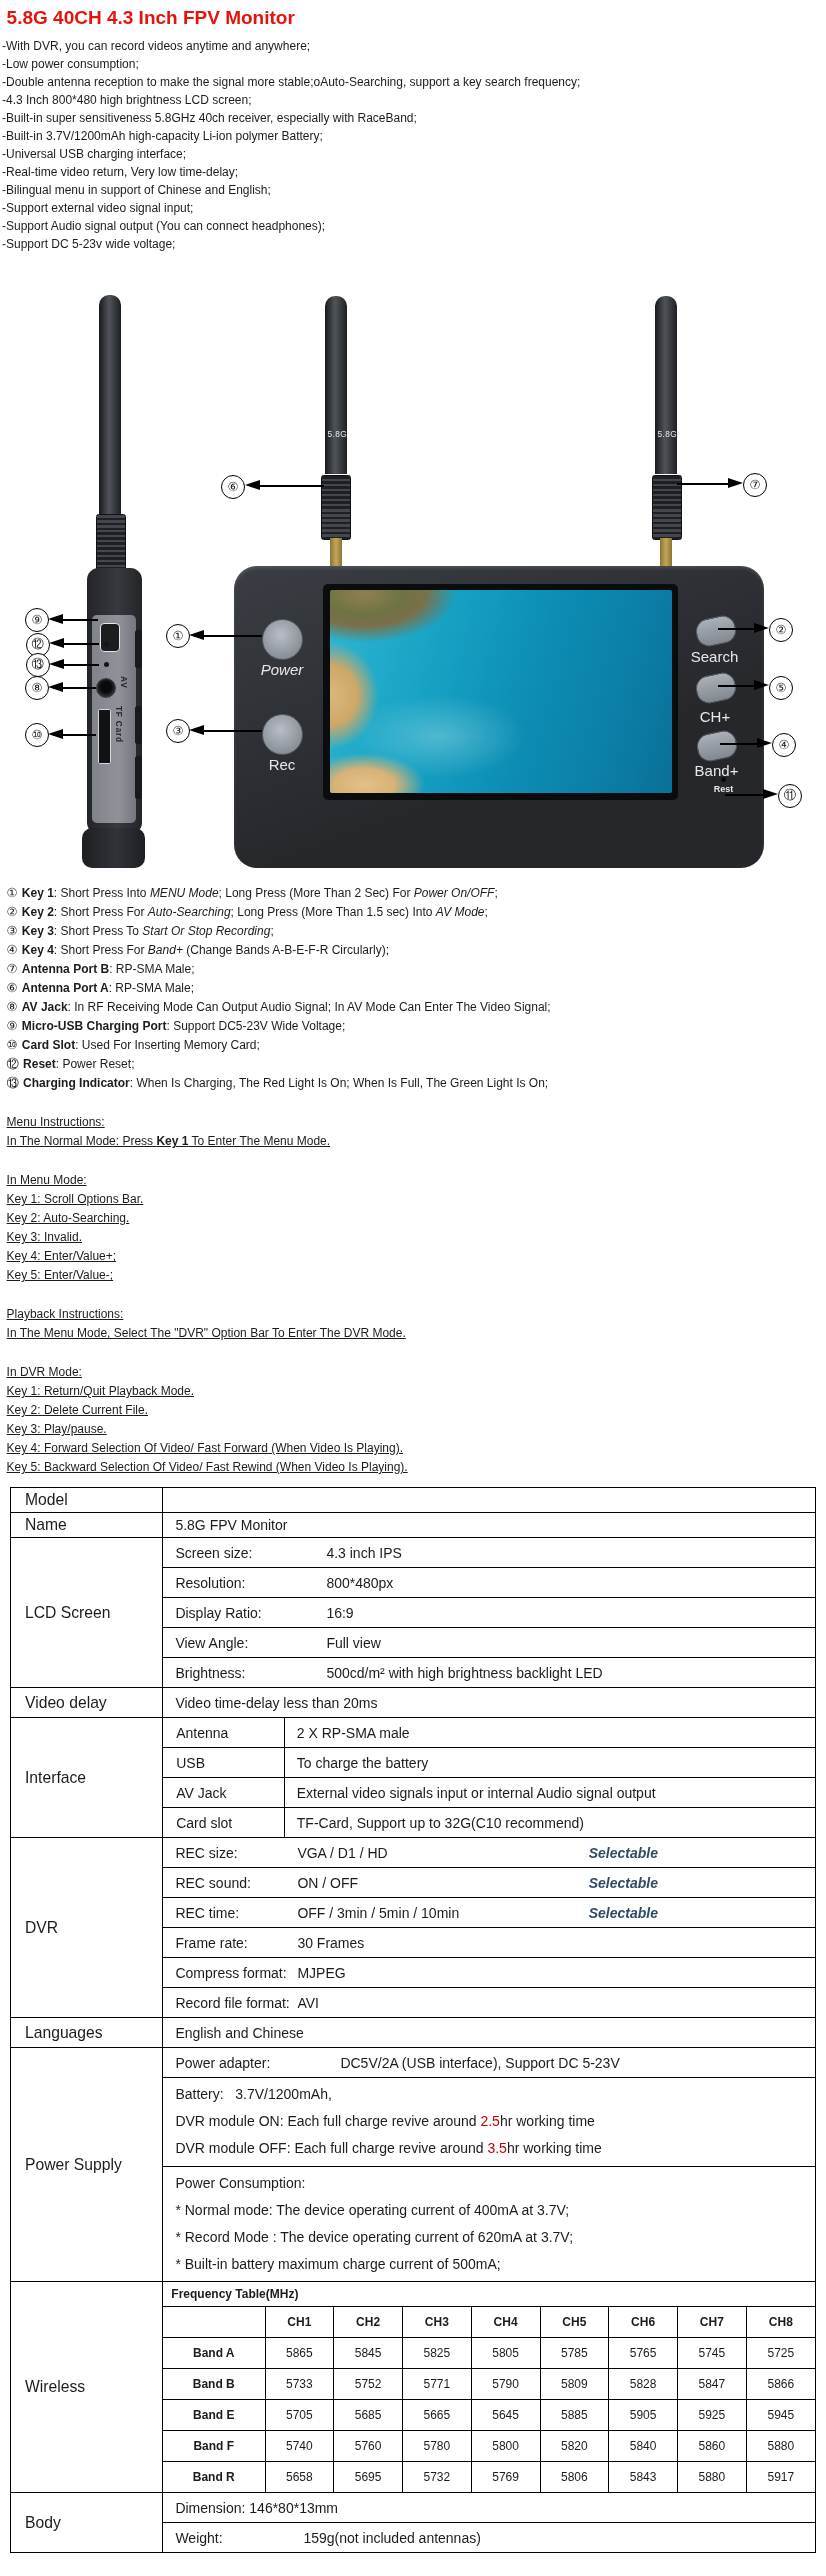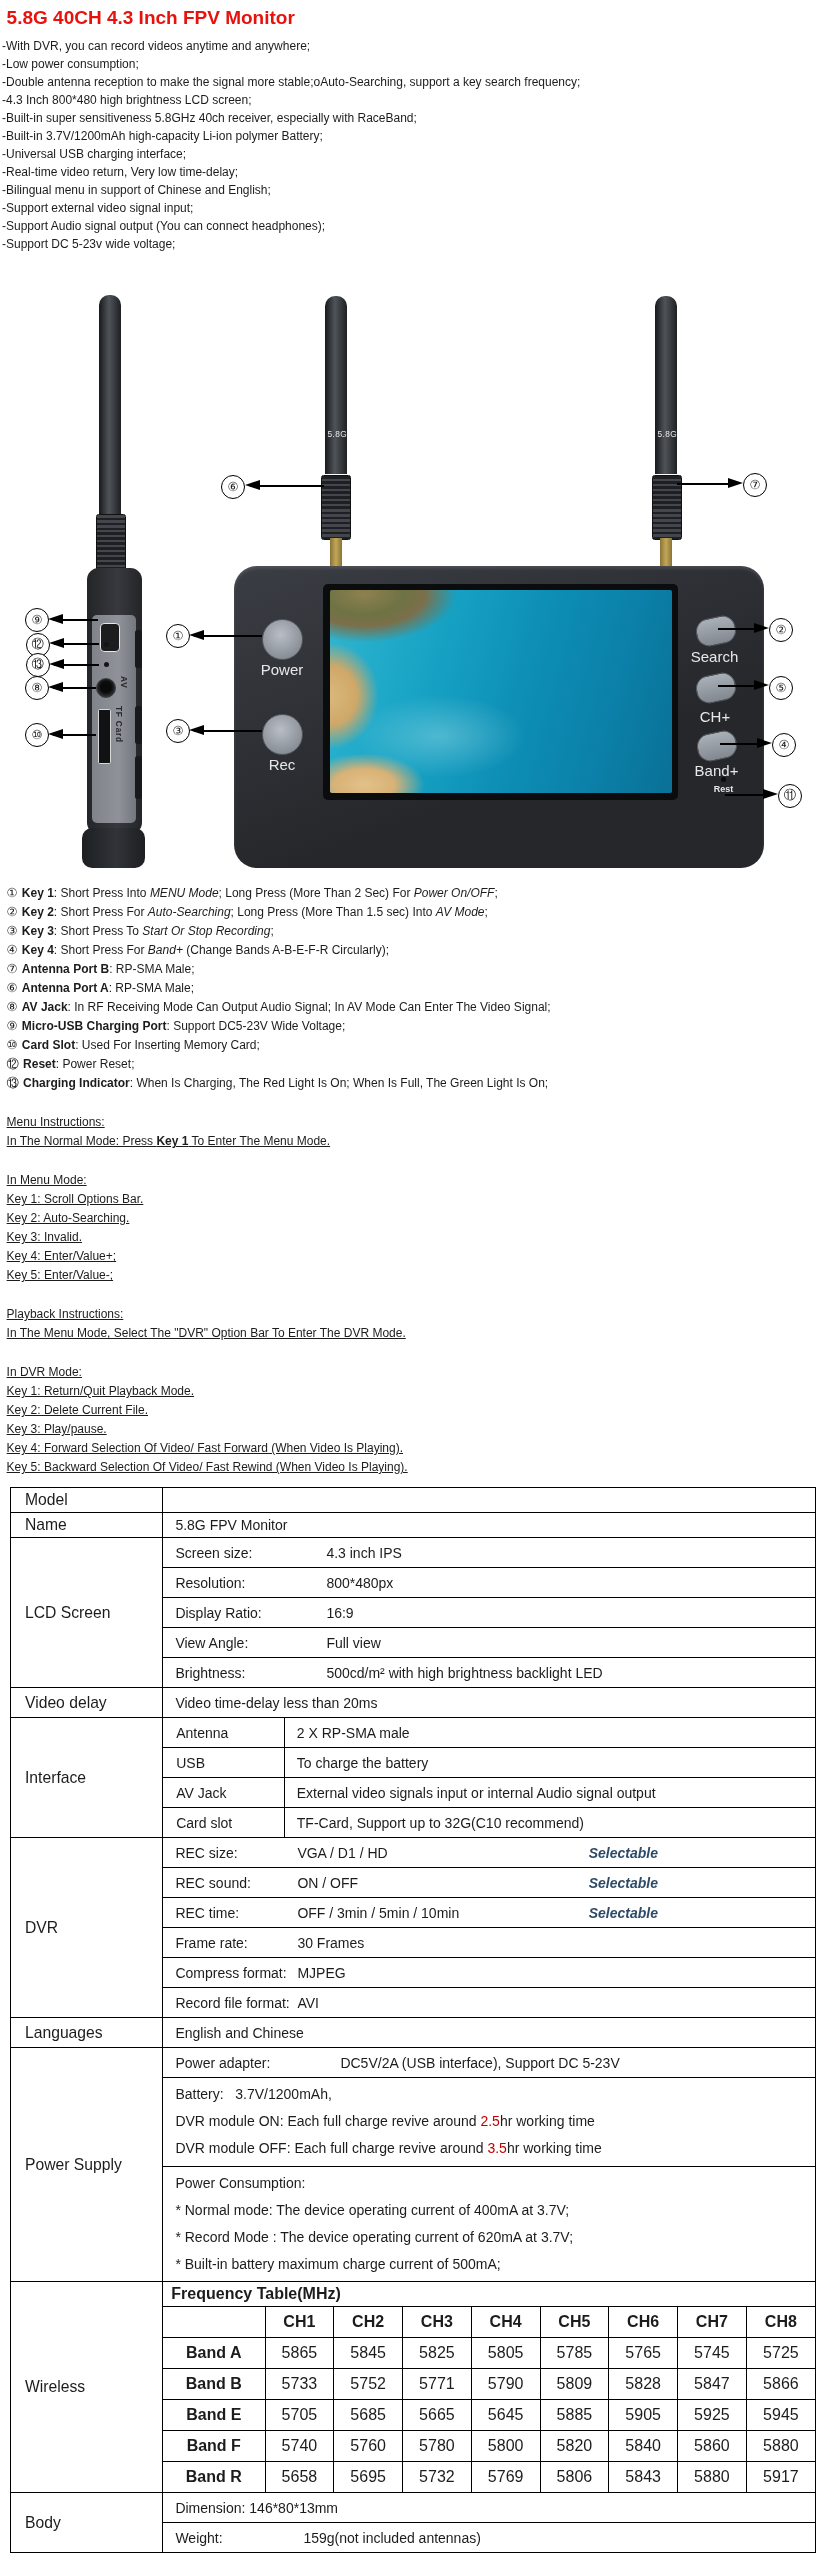--- a/index.html
+++ b/index.html
@@ -57,21 +57,21 @@
   .sec-dvr .plabel{min-width:122px;}
   .sec-power-supply .plabel{min-width:165px;}
   .sec-body .plabel{min-width:128px;}
   .note{margin-left:auto;margin-right:157px;color:#2e4a66;font-style:italic;font-weight:600;text-align:right;}
   .rowinner.cells{padding-left:0;}
   .clabel{flex:0 0 108px;align-self:stretch;display:flex;align-items:center;padding-left:13.2px;border-right:1.5px solid #000;}
   .cval{padding-left:11.6px;}
   .rowinner.multi{display:block;padding:3.3px 0 3.3px 12.4px;}
   .multi .mline{line-height:27px;}
   .freqcell{padding:0 !important;}
-  .freq{width:100%;border-collapse:collapse;font-size:16px;table-layout:fixed;}
+  .freq{width:100%;border-collapse:collapse;font-size:12px;table-layout:fixed;}
   .freq td{border:1.5px solid #000;text-align:center;height:30px;padding:0;}
   .freq td.ftitle{text-align:left;padding-left:8.3px;font-weight:bold;height:24px;}
   .freq td.bname,.freq td.chh{font-weight:bold;}
   .freq tr td:first-child{border-left:0;} .freq tr td:last-child{border-right:0;}
   .freq tr:first-child td{border-top:0;} .freq tr:last-child td{border-bottom:0;}
 </style>
 </head>
 <body>
 
 <div class="page">
@@ -116,21 +116,21 @@
     <div class="abs ant-rod" style="left:655px;top:3.3px;width:22px;height:178px;"></div>
     <div class="abs ant-label" style="left:655px;top:124px;width:22px;">5.8G</div>
     <div class="abs ant-collar" style="left:652px;top:182px;width:28px;height:63px;"></div>
     <div class="abs ant-gold" style="left:660px;top:245px;width:12.4px;height:30px;"></div>
 
     <div class="abs fv-body" style="left:234px;top:273px;width:530px;height:302px;"></div>
     <div class="abs fv-screen" style="left:323px;top:291px;width:342px;height:203px;">
       <div class="fv-img"></div>
     </div>
     <div class="abs fv-btn" style="left:262px;top:326px;width:39px;height:39px;"></div>
-    <div class="fv-lab" style="left:259px;top:368px;width:46px;">Power</div>
+    <div class="fv-lab" style="left:259px;top:368px;width:46px;font-style:italic;">Power</div>
     <div class="abs fv-btn" style="left:262px;top:421px;width:39px;height:39px;"></div>
     <div class="fv-lab" style="left:259px;top:463px;width:46px;">Rec</div>
     <div class="abs fv-pill" style="left:696px;top:324px;width:38px;height:26.4px;"></div>
     <div class="fv-lab" style="left:687px;top:355px;width:55px;">Search</div>
     <div class="abs fv-pill" style="left:696px;top:381px;width:38px;height:26.4px;"></div>
     <div class="fv-lab" style="left:696px;top:415px;width:38px;">CH+</div>
     <div class="abs fv-pill" style="left:697px;top:439px;width:38px;height:26.4px;"></div>
     <div class="fv-lab" style="left:691px;top:469px;width:51px;">Band+</div>
     <div class="abs sv-dot" style="left:721px;top:484px;width:5px;height:5px;background:#0a0a0b;"></div>
     <div class="fv-lab" style="left:707px;top:491px;width:33px;font-size:9px;font-weight:bold;">Rest</div>

